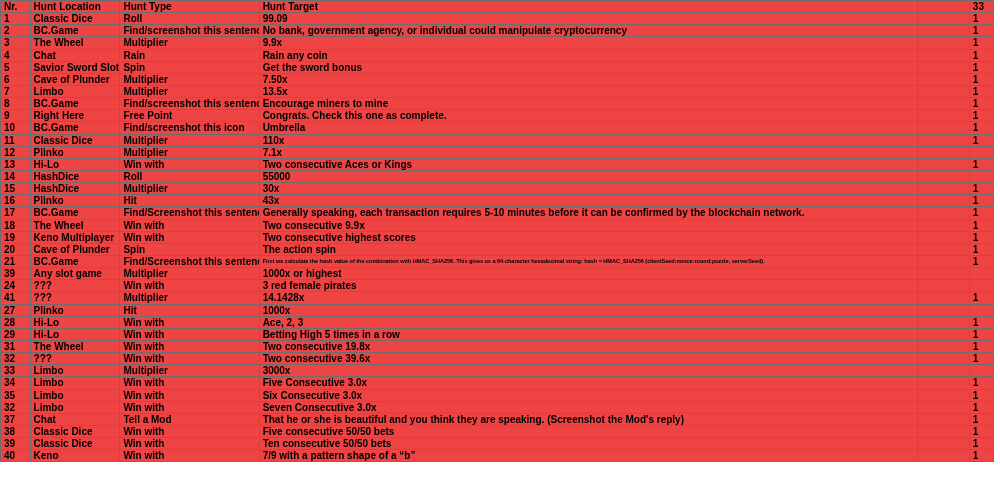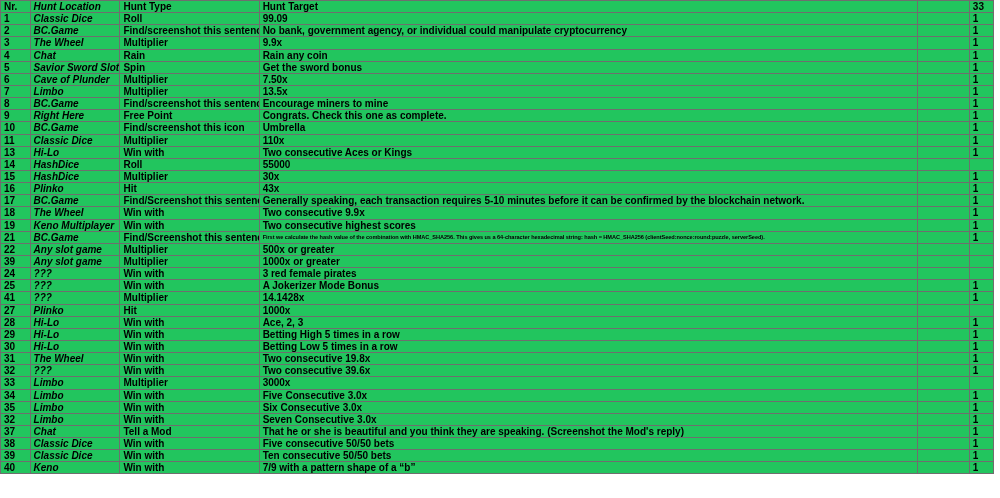--- a/index.html
+++ b/index.html
@@ -13,40 +13,40 @@
   .sheet {
     position: absolute;
     top: 0;
     left: 0;
   }
   table.grid {
     border-collapse: collapse;
     table-layout: fixed;
     width: 994px;
     font-family: "Liberation Sans", sans-serif;
-    background: #22c55e;
+    background: #ef4444;
     border-top: 1px solid #6e6e6e;
     border-left: 1px solid #6e6e6e;
   }
   table.grid th, table.grid td {
     border-right: 1px solid #6e6e6e;
     border-bottom: 1px solid #6e6e6e;
     height: 11.15px;
     padding: 0 2px 0 3px;
     font-size: 10px;
     line-height: 11px;
     font-weight: bold;
     color: #000000;
     white-space: nowrap;
     overflow: hidden;
     text-align: left;
     vertical-align: middle;
   }
   .c-nr    { width: 27px; }
-  .c-loc   { width: 82px; font-style: italic; }
+  .c-loc   { width: 82px; }
   .c-type  { width: 127px; margin-left: 39px; }
   .c-target{ width: 601px; }
   .c-gap   { width: 47px; }
   .c-count { width: 22px; }
   td.c-nr {
     text-align: right;
     padding-right: 3px;
   }
   th.c-nr { text-align: left; }
   td.c-count, th.c-count {
@@ -168,20 +168,28 @@
   </tr>
         <tr>
     <td class="c-nr">11</td>
     <td class="c-loc">Classic Dice</td>
     <td class="c-type">Multiplier</td>
     <td class="c-target">110x</td>
     <td class="c-gap"></td>
     <td class="c-count">1</td>
   </tr>
         <tr>
+    <td class="c-nr">12</td>
+    <td class="c-loc">Plinko</td>
+    <td class="c-type">Multiplier</td>
+    <td class="c-target">7.1x</td>
+    <td class="c-gap"></td>
+    <td class="c-count"></td>
+  </tr>
+        <tr>
     <td class="c-nr">13</td>
     <td class="c-loc">Hi-Lo</td>
     <td class="c-type">Win with</td>
     <td class="c-target">Two consecutive Aces or Kings</td>
     <td class="c-gap"></td>
     <td class="c-count">1</td>
   </tr>
         <tr>
     <td class="c-nr">14</td>
     <td class="c-loc">HashDice</td>
@@ -224,58 +232,50 @@
   </tr>
         <tr>
     <td class="c-nr">19</td>
     <td class="c-loc">Keno Multiplayer</td>
     <td class="c-type">Win with</td>
     <td class="c-target">Two consecutive highest scores</td>
     <td class="c-gap"></td>
     <td class="c-count">1</td>
   </tr>
         <tr>
+    <td class="c-nr">20</td>
+    <td class="c-loc">Cave of Plunder</td>
+    <td class="c-type">Spin</td>
+    <td class="c-target">The action spin</td>
+    <td class="c-gap"></td>
+    <td class="c-count">1</td>
+  </tr>
+        <tr>
     <td class="c-nr">21</td>
     <td class="c-loc">BC.Game</td>
     <td class="c-type">Find/Screenshot this sentence</td>
     <td class="c-target shrink">First we calculate the hash value of the combination with HMAC_SHA256. This gives us a 64-character hexadecimal string: hash = HMAC_SHA256 (clientSeed:nonce:round:puzzle, serverSeed).</td>
     <td class="c-gap"></td>
     <td class="c-count">1</td>
   </tr>
         <tr>
-    <td class="c-nr">22</td>
-    <td class="c-loc">Any slot game</td>
-    <td class="c-type">Multiplier</td>
-    <td class="c-target">500x or greater</td>
-    <td class="c-gap"></td>
-    <td class="c-count"></td>
-  </tr>
-        <tr>
     <td class="c-nr">39</td>
     <td class="c-loc">Any slot game</td>
     <td class="c-type">Multiplier</td>
-    <td class="c-target">1000x or greater</td>
+    <td class="c-target">1000x or highest</td>
     <td class="c-gap"></td>
     <td class="c-count"></td>
   </tr>
         <tr>
     <td class="c-nr">24</td>
     <td class="c-loc">???</td>
     <td class="c-type">Win with</td>
     <td class="c-target">3 red female pirates</td>
     <td class="c-gap"></td>
     <td class="c-count"></td>
-  </tr>
-        <tr>
-    <td class="c-nr">25</td>
-    <td class="c-loc">???</td>
-    <td class="c-type">Win with</td>
-    <td class="c-target">A Jokerizer Mode Bonus</td>
-    <td class="c-gap"></td>
-    <td class="c-count">1</td>
   </tr>
         <tr>
     <td class="c-nr">41</td>
     <td class="c-loc">???</td>
     <td class="c-type">Multiplier</td>
     <td class="c-target">14.1428x</td>
     <td class="c-gap"></td>
     <td class="c-count">1</td>
   </tr>
         <tr>
@@ -292,28 +292,20 @@
     <td class="c-type">Win with</td>
     <td class="c-target">Ace, 2, 3</td>
     <td class="c-gap"></td>
     <td class="c-count">1</td>
   </tr>
         <tr>
     <td class="c-nr">29</td>
     <td class="c-loc">Hi-Lo</td>
     <td class="c-type">Win with</td>
     <td class="c-target">Betting High 5 times in a row</td>
-    <td class="c-gap"></td>
-    <td class="c-count">1</td>
-  </tr>
-        <tr>
-    <td class="c-nr">30</td>
-    <td class="c-loc">Hi-Lo</td>
-    <td class="c-type">Win with</td>
-    <td class="c-target">Betting Low 5 times in a row</td>
     <td class="c-gap"></td>
     <td class="c-count">1</td>
   </tr>
         <tr>
     <td class="c-nr">31</td>
     <td class="c-loc">The Wheel</td>
     <td class="c-type">Win with</td>
     <td class="c-target">Two consecutive 19.8x</td>
     <td class="c-gap"></td>
     <td class="c-count">1</td>

